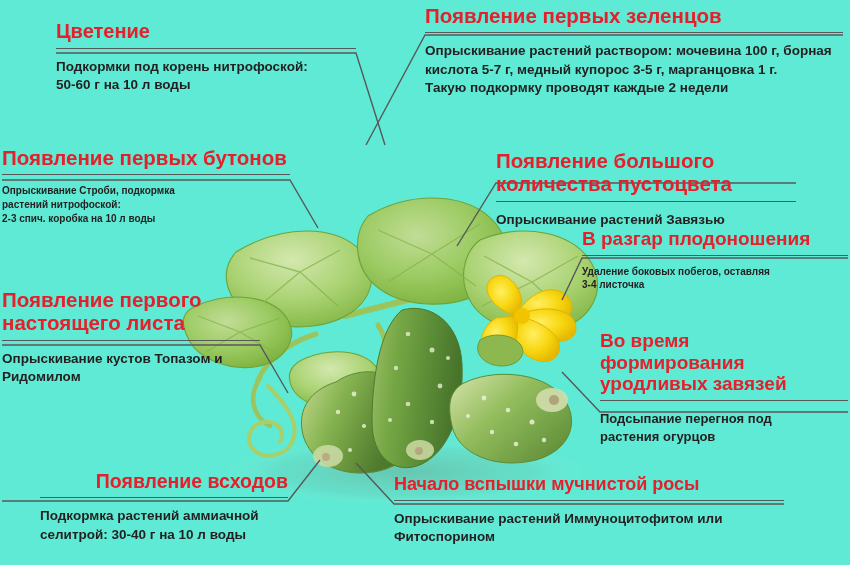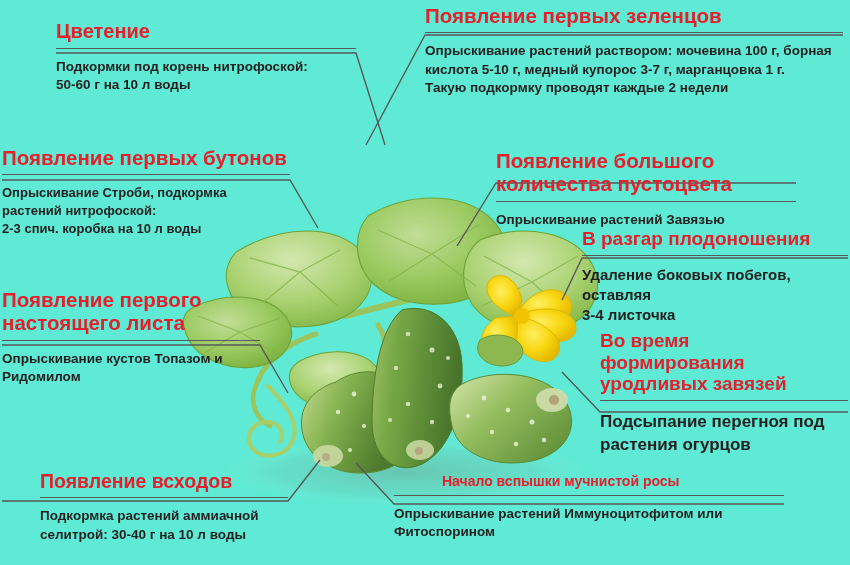--- a/index.html
+++ b/index.html
@@ -71,50 +71,50 @@
   .c-flowering .callout-body    { font-size: 13.5px; }
   .c-flowering .callout-rule    { width: 300px; }
 
   .c-first-greens     { left: 425px; top: 4px;   width: 418px; }
   .c-first-greens .callout-heading { font-size: 20.5px; }
   .c-first-greens .callout-body    { font-size: 13.5px; }
   .c-first-greens .callout-rule    { width: 418px; }
 
   .c-first-buds       { left: 2px;   top: 146px; width: 288px; }
   .c-first-buds .callout-heading { font-size: 20.5px; }
-  .c-first-buds .callout-body    { font-size: 13px; }
+  .c-first-buds .callout-body    { font-size: 10px; }
   .c-first-buds .callout-rule    { width: 288px; }
 
   .c-many-barren      { left: 496px; top: 124px; width: 300px; }
   .c-many-barren .callout-heading { font-size: 20.5px; margin-top: 25px; }
   .c-many-barren .callout-body    { font-size: 13.5px; }
   .c-many-barren .callout-rule    { width: 300px; }
 
   .c-first-true-leaf  { left: 2px;   top: 288px; width: 258px; }
   .c-first-true-leaf .callout-heading { font-size: 20.5px; }
   .c-first-true-leaf .callout-body    { font-size: 13.5px; }
   .c-first-true-leaf .callout-rule    { width: 258px; }
 
   .c-peak-fruiting    { left: 582px; top: 228px; width: 266px; }
   .c-peak-fruiting .callout-heading { font-size: 19px; }
-  .c-peak-fruiting .callout-body    { font-size: 15px; }
+  .c-peak-fruiting .callout-body    { font-size: 10px; }
   .c-peak-fruiting .callout-rule    { width: 266px; }
 
   .c-ugly-ovaries     { left: 600px; top: 330px; width: 248px; }
   .c-ugly-ovaries .callout-heading { font-size: 19px; }
-  .c-ugly-ovaries .callout-body    { font-size: 17px; }
+  .c-ugly-ovaries .callout-body    { font-size: 13px; }
   .c-ugly-ovaries .callout-rule    { width: 248px; }
 
   .c-seedlings        { left: 40px;  top: 470px; width: 248px; }
-  .c-seedlings .callout-heading { font-size: 19.5px; }
+  .c-seedlings .callout-heading { font-size: 19.5px; text-align: right; }
   .c-seedlings .callout-body    { font-size: 13.5px; }
   .c-seedlings .callout-rule    { width: 248px; }
 
   .c-powdery-mildew   { left: 394px; top: 474px; width: 390px; }
-  .c-powdery-mildew .callout-heading { font-size: 14px; margin-left: 48px; }
+  .c-powdery-mildew .callout-heading { font-size: 18px; }
   .c-powdery-mildew .callout-body    { font-size: 13.5px; }
   .c-powdery-mildew .callout-rule    { width: 390px; }
 </style>
 </head>
 <body>
 
 <div id="infographic">
 
   <svg id="plant-photo" viewBox="0 0 520 400" aria-label="cucumber plant">
     <defs>
@@ -286,21 +286,21 @@
     <div class="callout-heading">Цветение</div>
     <div class="callout-rule"></div>
     <div class="callout-body">Подкормки под корень нитрофоской:
 50-60 г на 10 л воды</div>
   </div>
 
   <div class="callout c-first-greens">
     <div class="callout-heading">Появление первых зеленцов</div>
     <div class="callout-rule"></div>
     <div class="callout-body">Опрыскивание растений раствором: мочевина 100 г, борная
-кислота 5-10 г, медный купорос 3-7 г, марганцовка 1 г.
+кислота 5-7 г, медный купорос 3-5 г, марганцовка 1 г.
 Такую подкормку проводят каждые 2 недели</div>
   </div>
 
   <div class="callout c-first-buds">
     <div class="callout-heading">Появление первых бутонов</div>
     <div class="callout-rule"></div>
     <div class="callout-body">Опрыскивание Строби, подкормка
 растений нитрофоской:
 2-3 спич. коробка на 10 л воды</div>
   </div>

